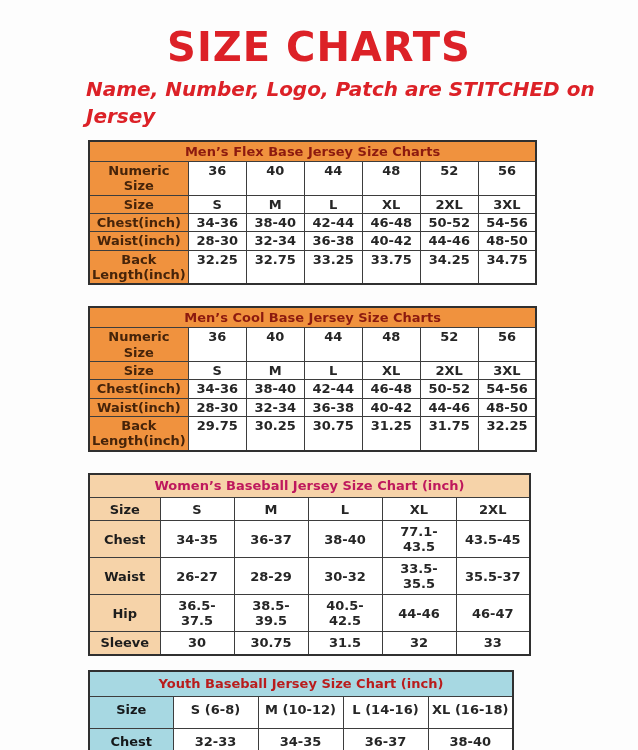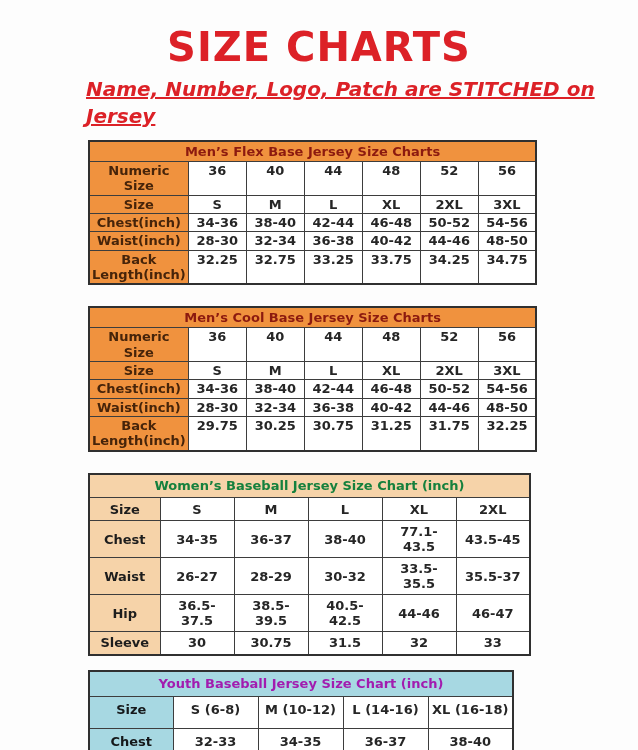--- a/index.html
+++ b/index.html
@@ -19,21 +19,20 @@
     letter-spacing: 1px;
     color: var(--red, #dc2127);
   }
   .subtitle {
     margin: 6px 27px 10px 86px;
     font-size: 20px;
     font-weight: bold;
     font-style: italic;
     line-height: 1.35;
     color: var(--red, #dc2127);
-    text-decoration: underline;
   }
   table.chart {
     border-collapse: collapse;
     margin: 0 0 21px 88px;
     border: 2px solid #303030;
     background: #fff;
   }
   #tables table:nth-child(3) { margin-bottom: 14px; }
   #tables table:nth-child(4) { margin-bottom: 0; }
   .chart th, .chart td {
@@ -44,27 +43,27 @@
   .chart th.tbl-title { font-size: 13px; padding: 2px 0; margin-top: 7px; }
   .chart td { font-size: 13px; color: #262626; background: #ffffff; }
 
   
   .orange th.tbl-title { background: var(--orange, #f0923e); color: var(--maroon, #8c1a0f); height: 18px; }
   .orange td { padding: 1px 2px; line-height: 1.18; vertical-align: top; height: 17px; }
   .orange td.lab { background: var(--orange, #f0923e); color: var(--brown, #46240a); width: 87px; }
   .orange td:not(.lab) { width: 58px; }
 
   
-  .peach th.tbl-title { background: var(--peach, #f6d3a9); color: #15803d; height: 24px; }
+  .peach th.tbl-title { background: var(--peach, #f6d3a9); color: #be185d; height: 24px; }
   .peach td { padding: 3px 2px; height: 23px; vertical-align: middle; }
   .peach td.lab { background: var(--peach, #f6d3a9); color: #1d1d1d; width: 71px; }
   .peach td:not(.lab) { width: 74px; }
 
   
-  .blue th.tbl-title { background: var(--blue, #a7d8e2); color: #a21caf; height: 26px; }
+  .blue th.tbl-title { background: var(--blue, #a7d8e2); color: #b91c1c; height: 26px; }
   .blue td { padding: 5px 2px 11px; vertical-align: top; }
   .blue td.lab { background: var(--blue, #a7d8e2); color: #15181a; width: 84px; }
   .blue td:not(.lab) { width: 85px; margin-left: 22px; }
 </style>
 </head>
 <body>
 
 <div class="page">
   <h1 class="title">SIZE CHARTS</h1>
   <div class="subtitle">Name, Number, Logo, Patch are STITCHED on Jersey</div>

